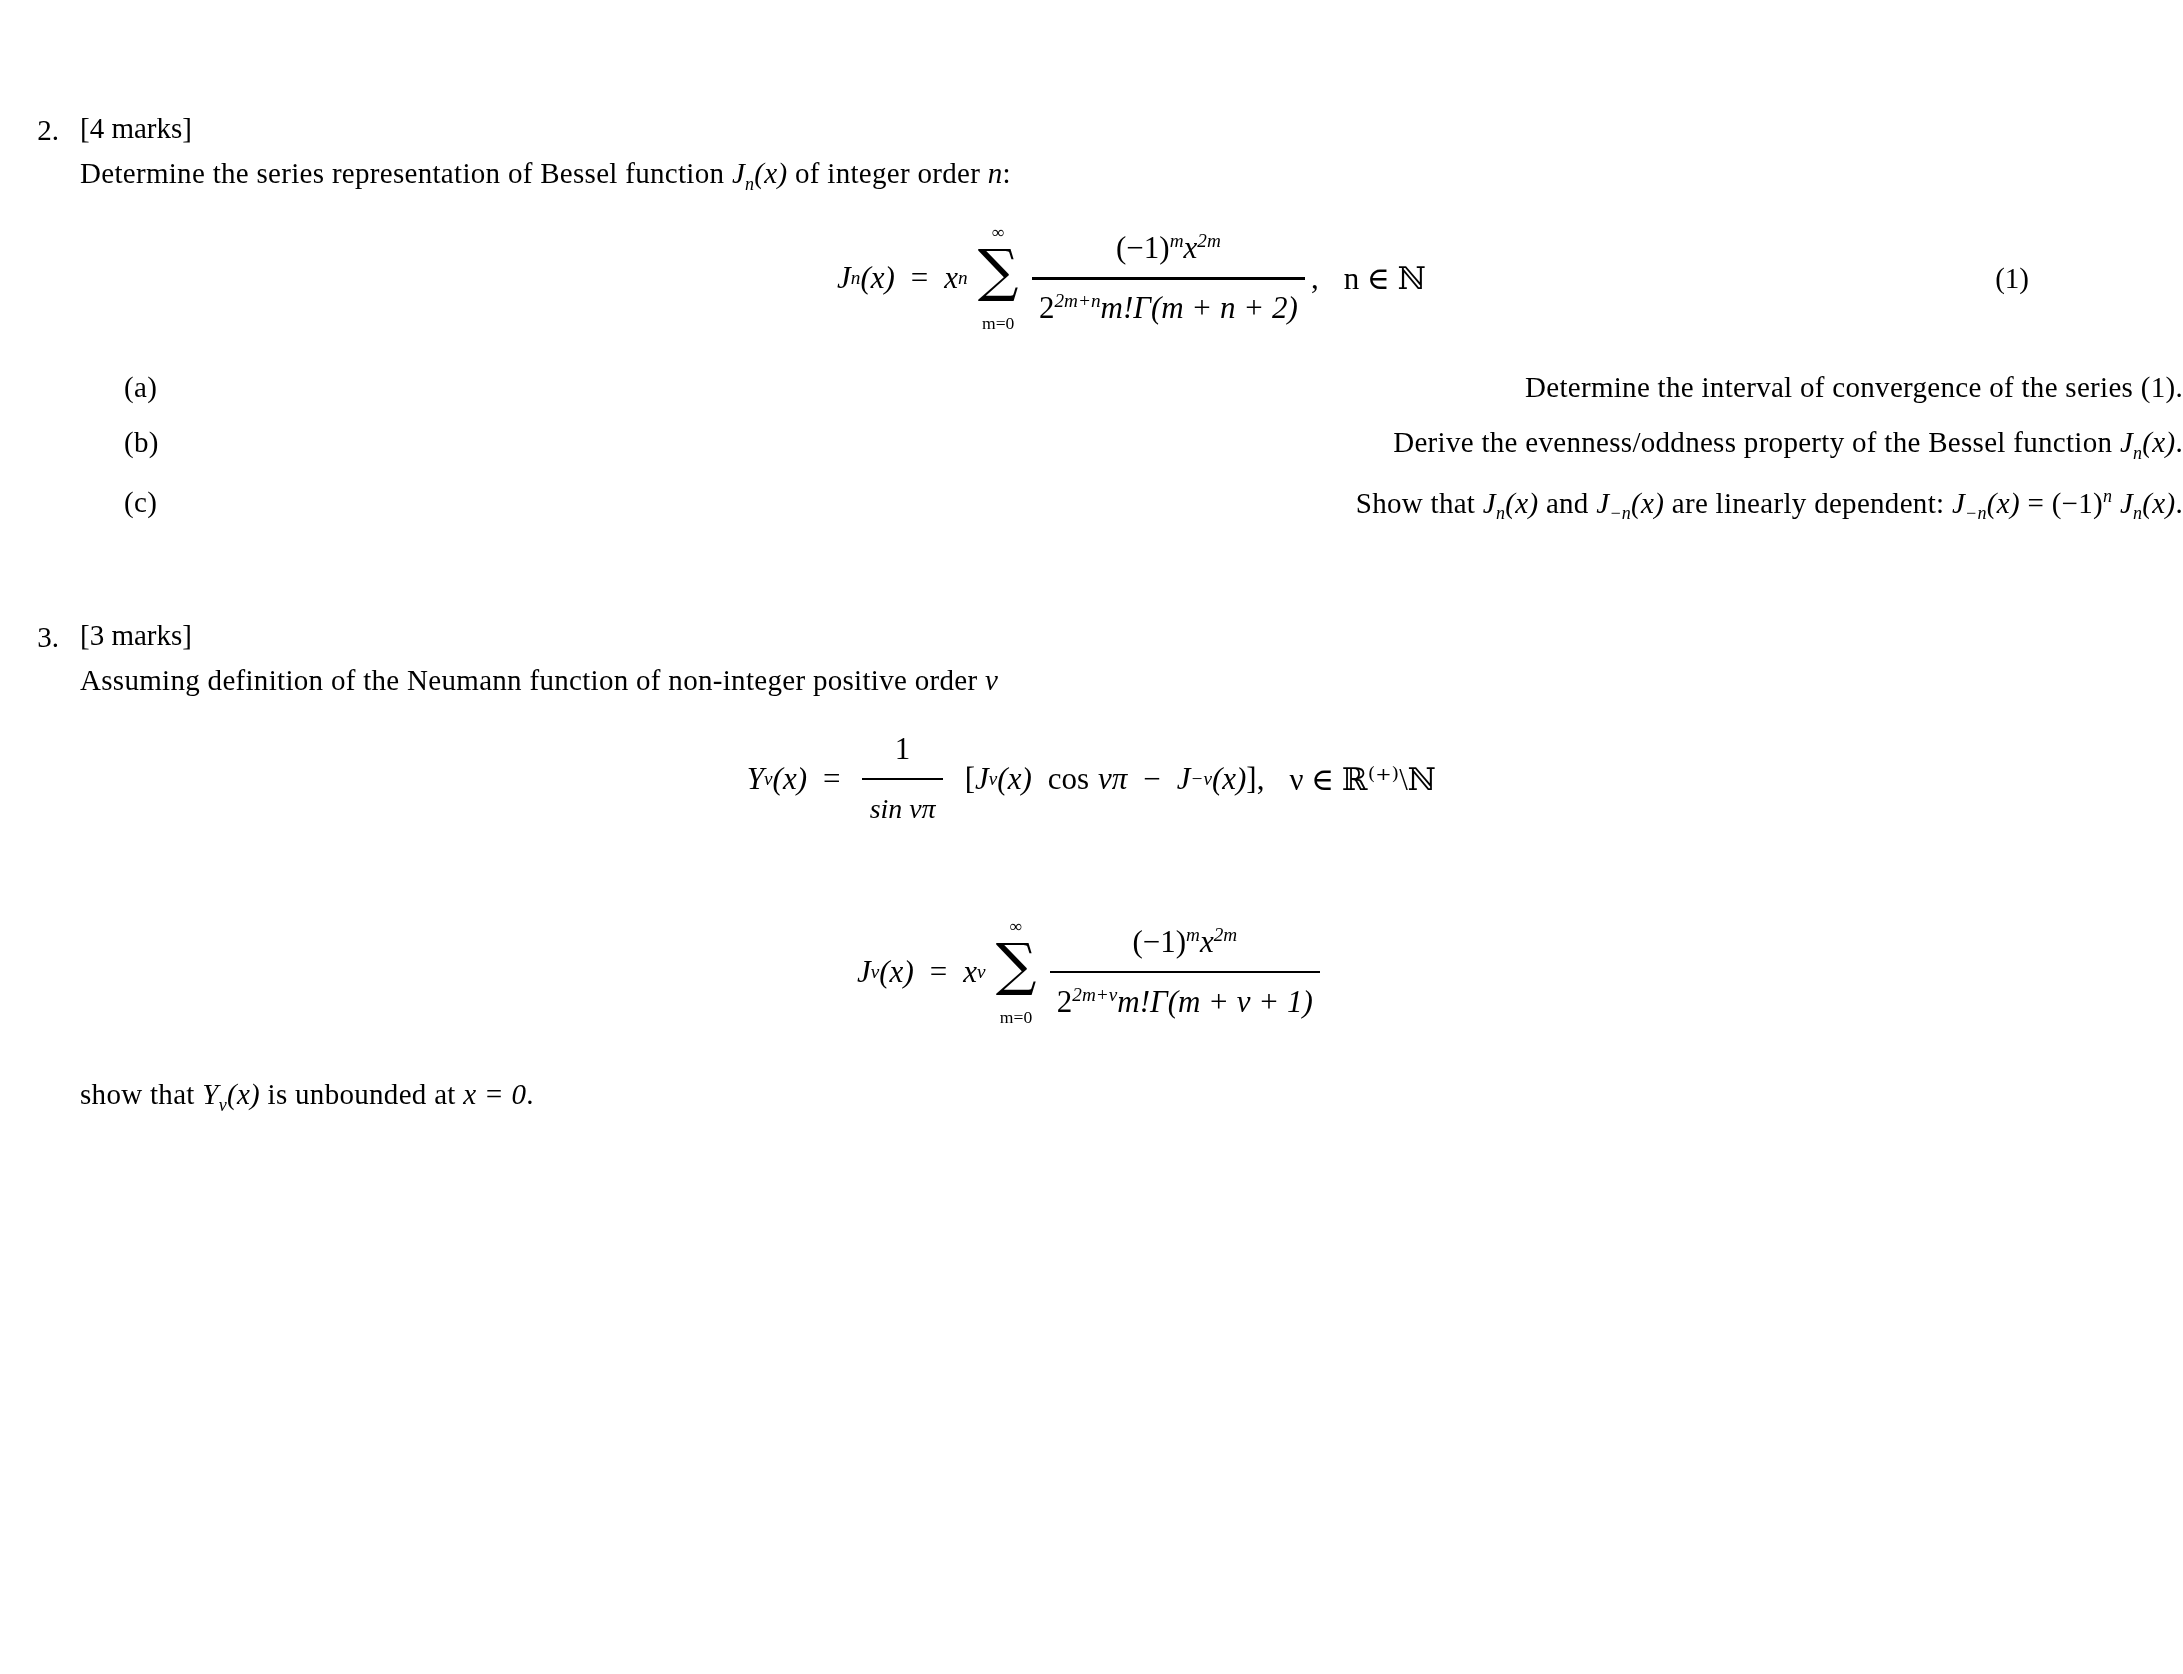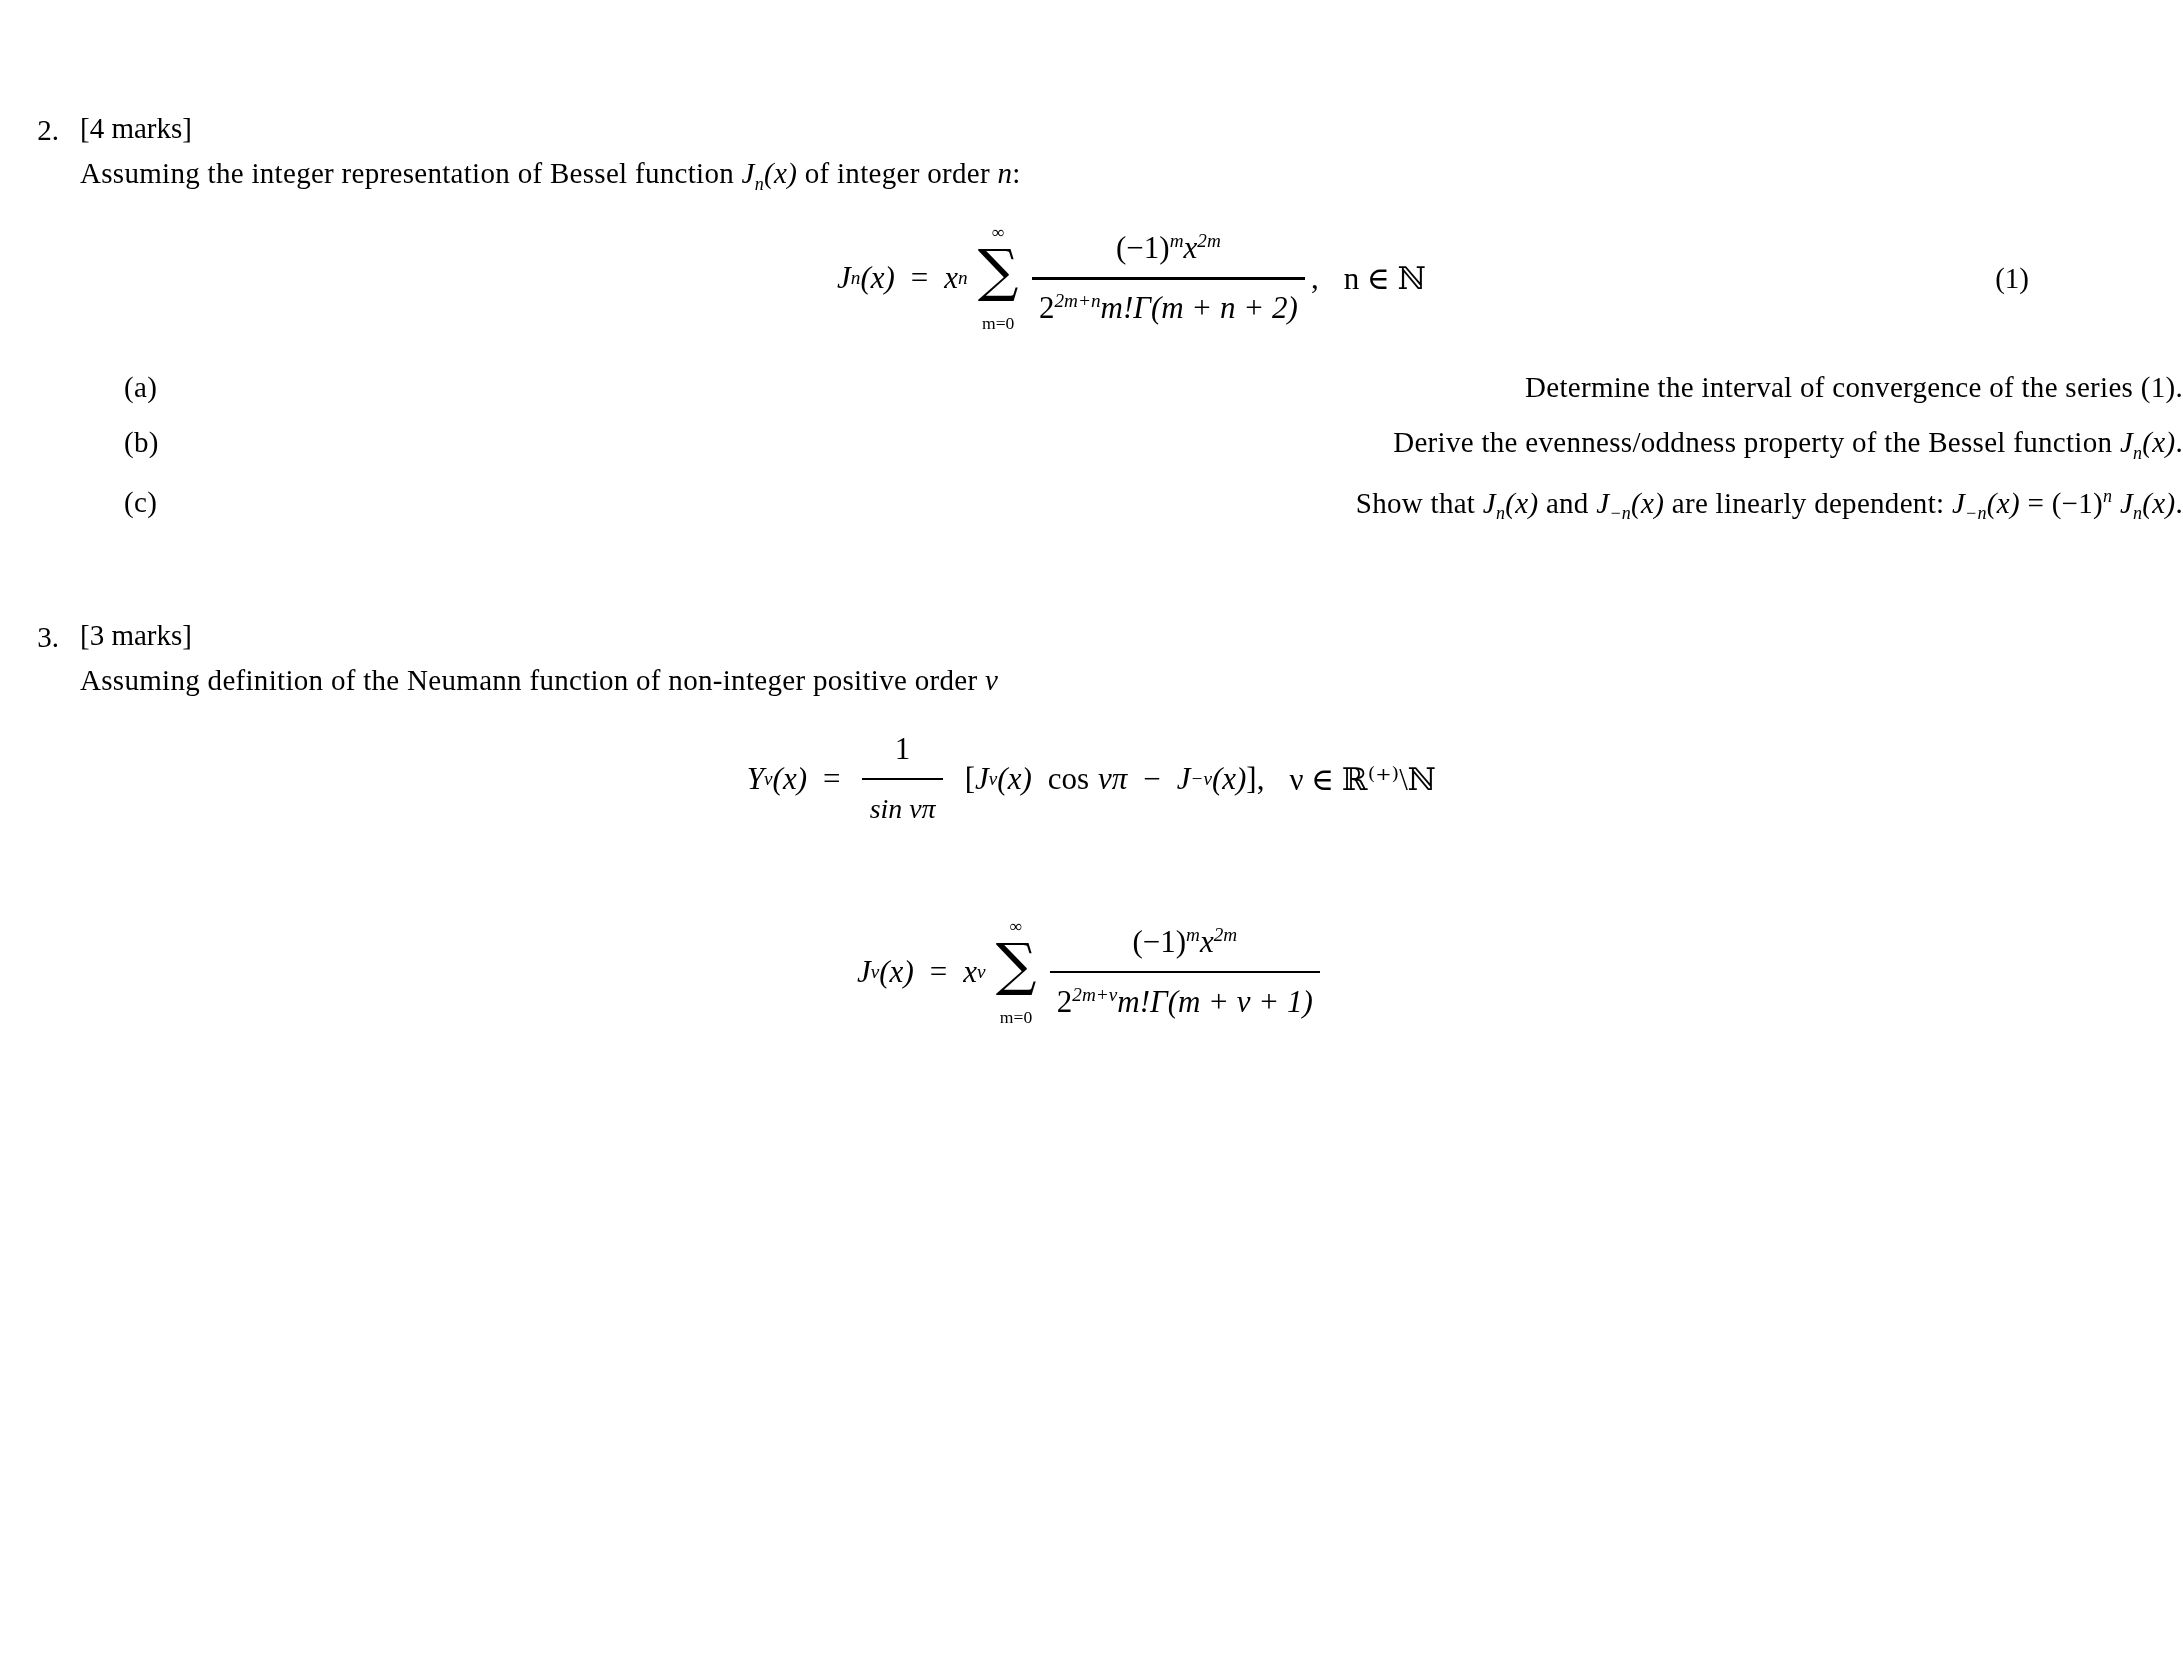--- a/index.html
+++ b/index.html
@@ -148,21 +148,21 @@
 
 <div class="page">
 
   <div class="top-pad"></div>
 
   <div class="problem">
     <div class="prob-num">2.</div>
     <div class="prob-body">
       <div class="prob-head">[4 marks]</div>
       <div class="prob-text">
-        <span>Assuming the integer representation of Bessel function </span><span class="mi">J</span><span class="sub">n</span><span class="mi">(x)</span><span> of integer order </span><span class="mi">n</span><span>:</span>
+        <span>Determine the series representation of Bessel function </span><span class="mi">J</span><span class="sub">n</span><span class="mi">(x)</span><span> of integer order </span><span class="mi">n</span><span>:</span>
       </div>
 
       <div class="display-eq">
         <span class="eqrow">
           <span class="mi">J</span>
             <span class="sub">n</span>
             <span class="mi">(x)</span>
           <span class="mid-gap"></span>
           <span class="mo">=</span>
           <span class="mid-gap"></span>
@@ -277,15 +277,18 @@
       <span class="frac">
         <span class="num"><span class="mo">(−1)</span><span class="sup">m</span><span class="mi">x</span><span class="sup">2m</span></span>
         <span class="bar"></span>
         <span class="den"><span class="mn">2</span><span class="sup">2m+ν</span><span class="mi">m!Γ(m + ν + 1)</span></span>
       </span>
     </span>
   </div>
 
   <div class="small-gap"></div>
 
+  <div class="para">
+    <span>show that </span><span class="mi">Y</span><span class="sub">ν</span><span class="mi">(x)</span><span> is unbounded at </span><span class="mi">x = 0</span><span>.</span>
+  </div>
 
 </div>
 
 
 </body></html>

